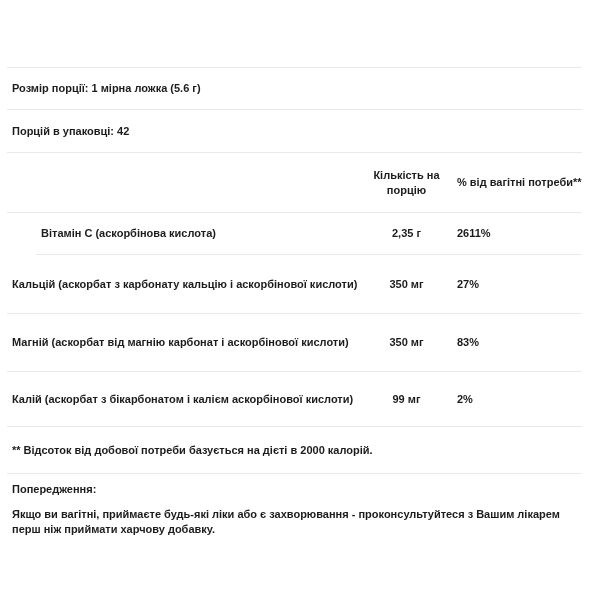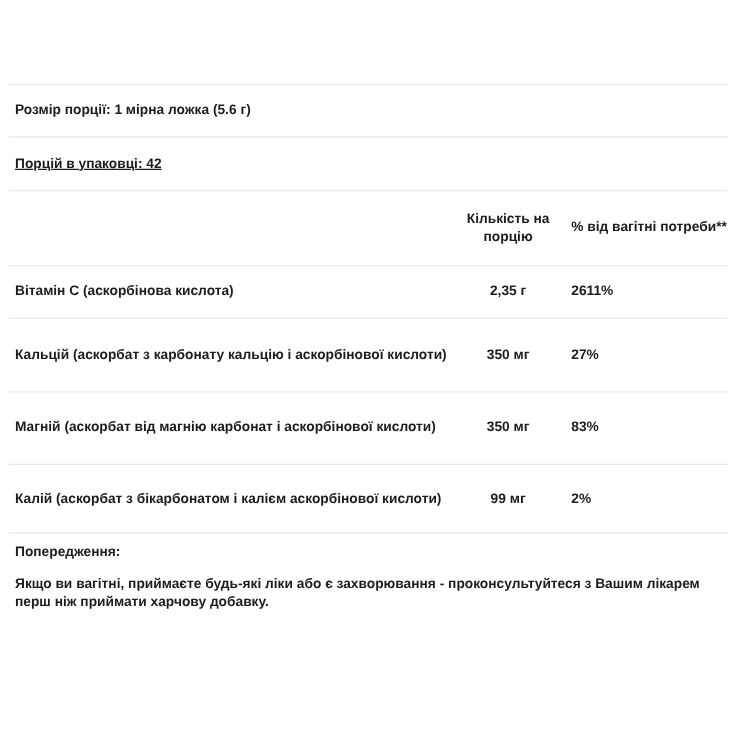--- a/index.html
+++ b/index.html
@@ -17,30 +17,30 @@
     margin: 67px 18px 0 7px;
     border-top: 1px solid #e9e9e9;
   }
   .sec {
     display: flex;
     align-items: center;
     border-bottom: 1px solid #e9e9e9;
     padding-left: 5px;
   }
   .h42 { height: 42px; }
-  .h43 { height: 43px; text-decoration: underline; }
+  .h43 { height: 43px; }
   .grid {
     display: grid;
     grid-template-columns: 1fr 95px 125px;
     align-items: center;
     border-bottom: 1px solid #e9e9e9;
     padding-left: 5px;
   }
   .header-row { height: 60px; }
-  .row-1 { height: 42px; }
+  .row-1 { height: 42px; margin-left: 29px; }
   .row-2 { height: 59px; }
   .row-3 { height: 58px; }
   .row-4 { height: 55px; }
   .col-amount { padding-right: 6px; text-align: center; }
   .col-pct { white-space: nowrap; }
   .footnote-row {
     height: 47px;
     display: flex;
     align-items: center;
     border-bottom: 1px solid #e9e9e9;
@@ -90,19 +90,22 @@
     <span class="col-amount">350 мг</span>
     <span class="col-pct">83%</span>
   </div>
 
   <div class="grid row-4">
     <span>Калій (аскорбат з бікарбонатом і калієм аскорбінової кислоти)</span>
     <span class="col-amount">99 мг</span>
     <span class="col-pct">2%</span>
   </div>
 
+  <div class="footnote-row">
+    <span>** Відсоток від добової потреби базується на дієті в 2000 калорій.</span>
+  </div>
 
   <div class="warning">
     <div>Попередження:</div>
     <div class="warning-body">Якщо ви вагітні, приймаєте будь-які ліки або є захворювання - проконсультуйтеся з Вашим лікарем перш ніж приймати харчову добавку.</div>
   </div>
 
 </div>
 
 </body></html>

